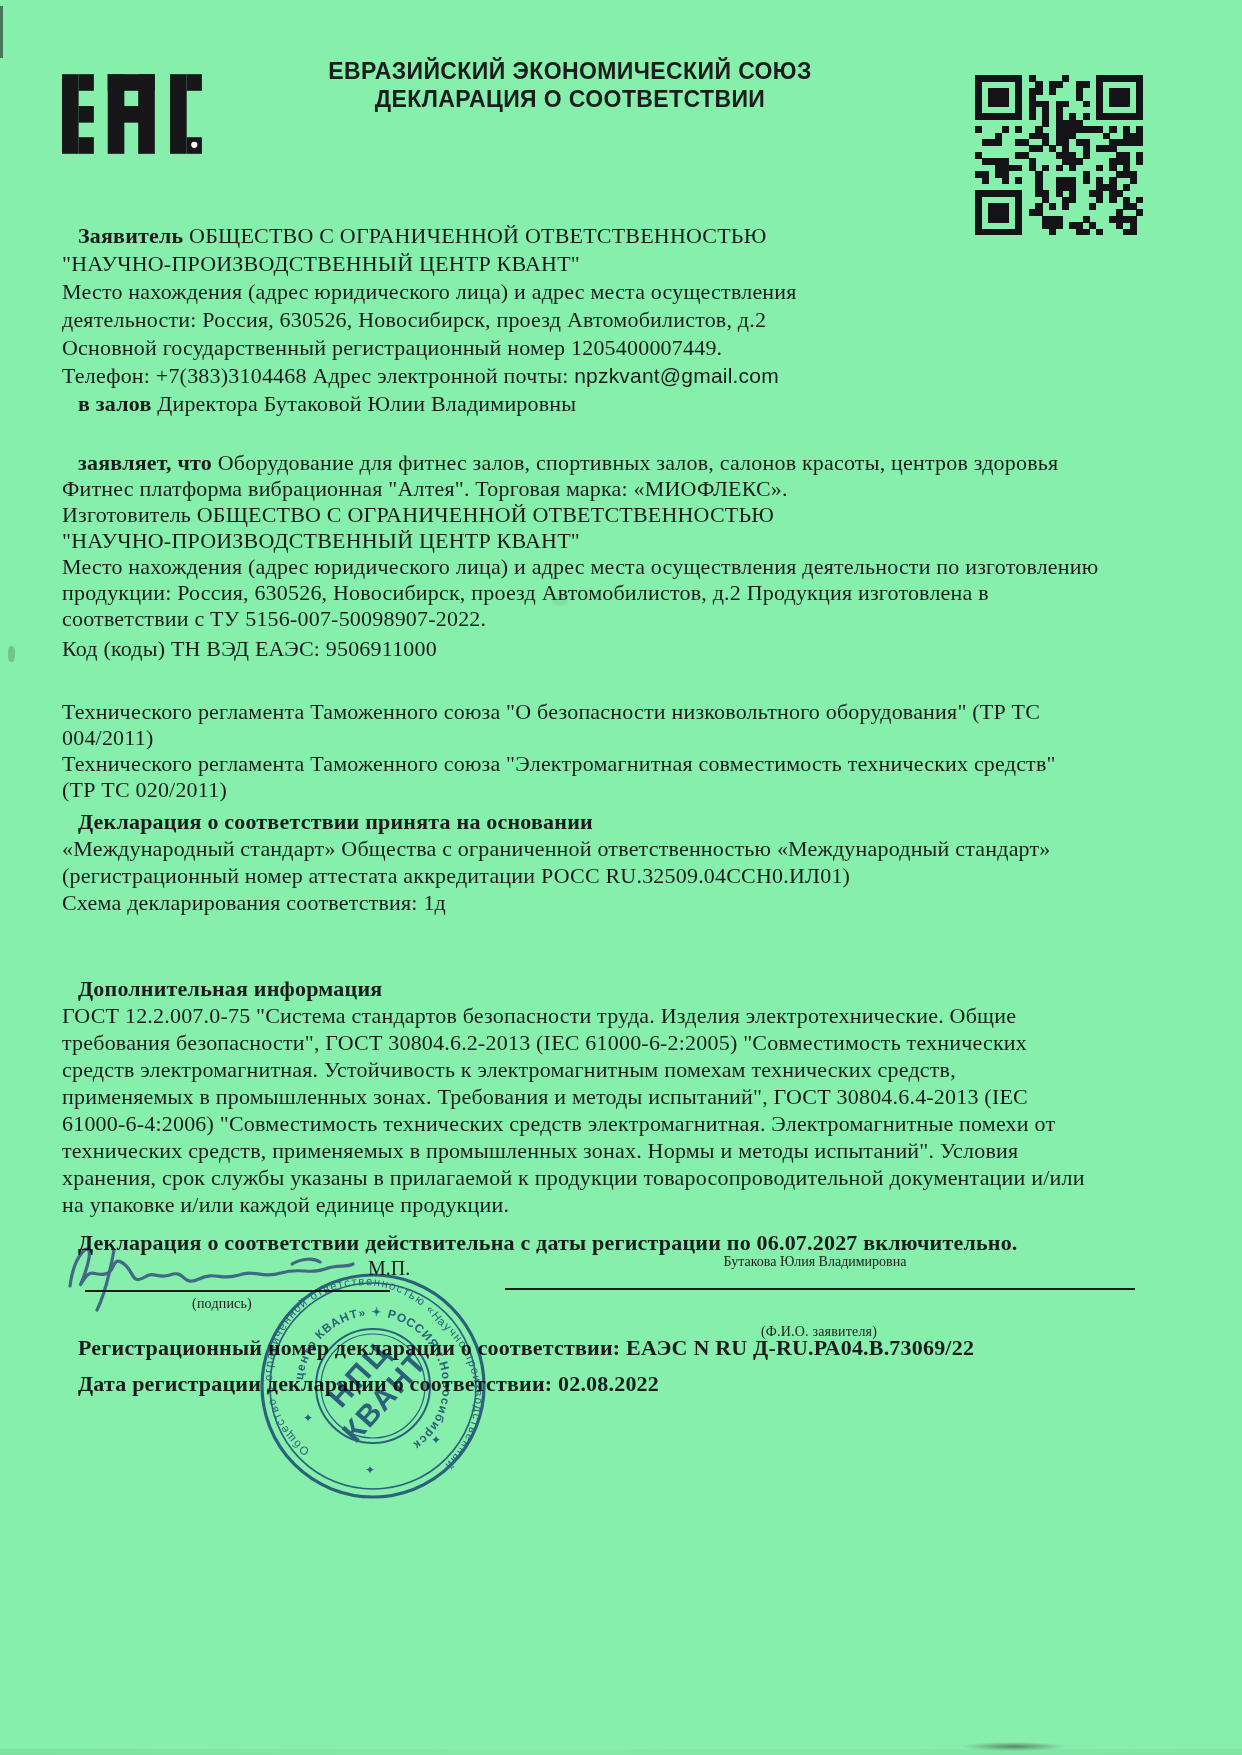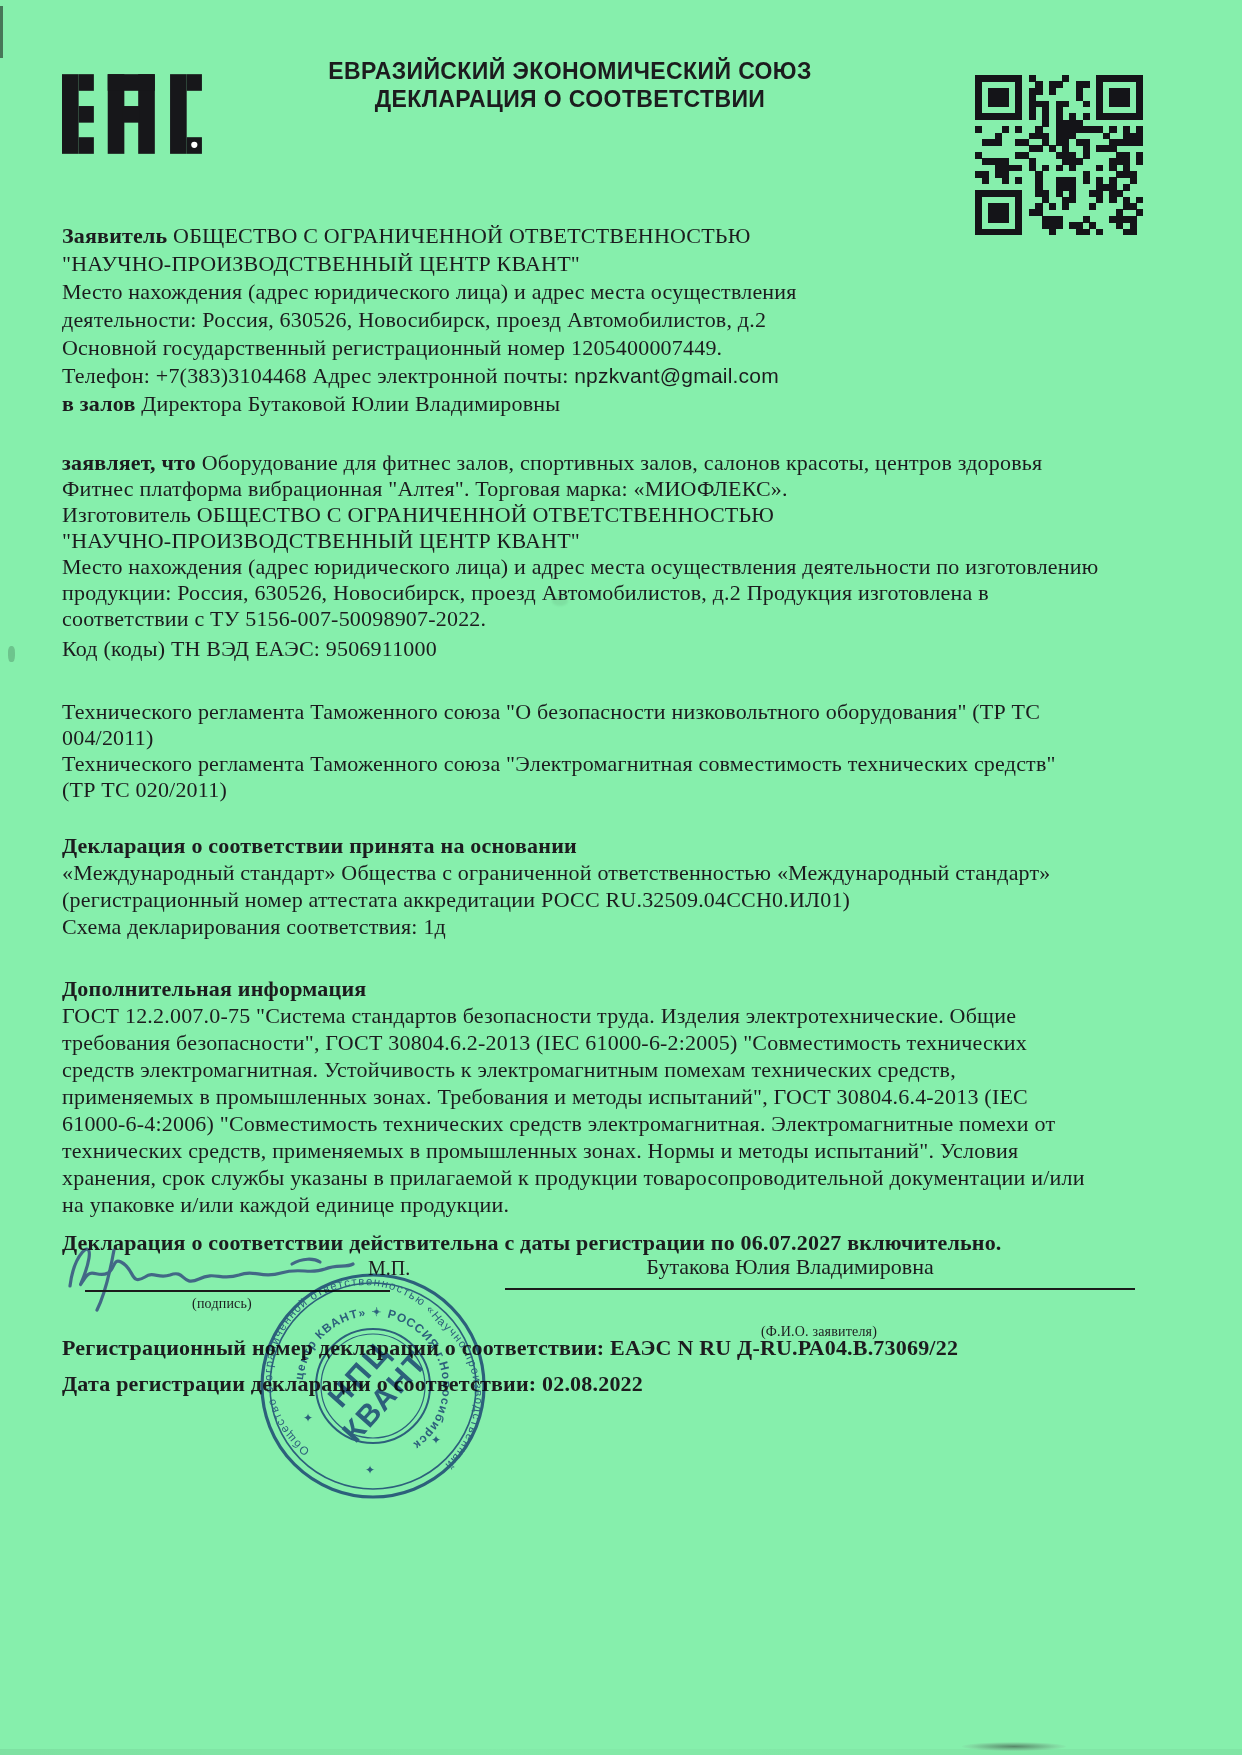--- a/index.html
+++ b/index.html
@@ -6,21 +6,21 @@
   .page{position:relative;width:1242px;height:1755px;background:#86efac;
         font-family:"Liberation Serif",serif;color:var(--text,#1c1c1e);overflow:hidden;margin:0 auto;}
   .hdr{position:absolute;left:250px;top:57px;width:640px;text-align:center;
        font-family:"Liberation Sans",sans-serif;font-weight:bold;font-size:23px;
        line-height:28px;letter-spacing:.4px;}
   .eac{position:absolute;left:62px;top:58px;width:142px;height:112px;}
   .qr{position:absolute;left:975px;top:75px;width:168px;height:160px;}
   .blk{position:absolute;left:62px;width:1150px;}
   .ln{white-space:nowrap;font-size:22px;letter-spacing:.2px;}
   .lh26 .ln{line-height:26px;} .lh27 .ln{line-height:27px;} .lh28 .ln{line-height:28px;}
-  b{font-weight:bold;}
+  b{font-weight:bold;margin-left:16px;}
   .sans{font-family:"Liberation Sans",sans-serif;font-size:21px;}
   .hline{position:absolute;background:#1b1b1b;height:2px;}
   .small{font-size:14px;letter-spacing:.2px;}
   .center{text-align:center;}
   .abs{position:absolute;}
   .stamp{position:absolute;left:255px;top:1268px;width:236px;height:236px;
          color:var(--stamp-blue,#3b51ad);mix-blend-mode:multiply;opacity:.88;}
   .sig{position:absolute;left:52px;top:1234px;width:330px;height:80px;
        color:var(--signature-purple,#7463c2);mix-blend-mode:multiply;}
   .mp{position:absolute;left:368px;top:1257px;font-size:20px;text-align:center;}
@@ -375,21 +375,21 @@
     <div class="ln"><span>Код (коды) ТН ВЭД ЕАЭС: 9506911000</span></div>
   </div>
 
   <div class="blk lh26" style="top:699px">
     <div class="ln"><span>Технического регламента Таможенного союза "О безопасности низковольтного оборудования" (ТР ТС</span></div>
     <div class="ln"><span>004/2011)</span></div>
     <div class="ln"><span>Технического регламента Таможенного союза "Электромагнитная совместимость технических средств"</span></div>
     <div class="ln"><span>(ТР ТС 020/2011)</span></div>
   </div>
 
-  <div class="blk lh27" style="top:832px">
+  <div class="blk lh27" style="top:808px">
     <div class="ln"><b>Декларация о соответствии принята на основании</b></div>
     <div class="ln"><span>«Международный стандарт» Общества с ограниченной ответственностью «Международный стандарт»</span></div>
     <div class="ln"><span>(регистрационный номер аттестата аккредитации РОСС RU.32509.04ССН0.ИЛ01)</span></div>
     <div class="ln"><span>Схема декларирования соответствия: 1д</span></div>
   </div>
 
   <div class="blk lh27" style="top:975px">
     <div class="ln"><b>Дополнительная информация</b></div>
     <div class="ln"><span>ГОСТ 12.2.007.0-75 "Система стандартов безопасности труда. Изделия электротехнические. Общие</span></div>
     <div class="ln"><span>требования безопасности", ГОСТ 30804.6.2-2013 (IEC 61000-6-2:2005) "Совместимость технических</span></div>
@@ -411,21 +411,21 @@
       <path d="M 62,16 C 58,38 52,62 45,76"></path>
       <path d="M 240,30 C 250,24 262,24 268,28"></path>
     </g>
   </svg>
 
   <div class="hline" style="left:85px;top:1290px;width:305px;height:1.6px"></div>
   <div class="abs small center" style="left:142px;top:1296px;width:160px">(подпись)</div>
 
   <div class="mp">М.П.</div>
 
-  <div class="abs center" style="left:476px;top:1254px;width:628px;font-size:22px">Бутакова Юлия Владимировна</div>
+  <div class="abs center" style="left:501px;top:1254px;width:628px;font-size:14px">Бутакова Юлия Владимировна</div>
   <div class="hline" style="left:505px;top:1288px;width:630px"></div>
   <div class="abs small center" style="left:505px;top:1324px;width:628px">(Ф.И.О. заявителя)</div>
 
   <div class="blk lh27" style="top:1334px">
     <div class="ln"><b>Регистрационный номер декларации о соответствии: ЕАЭС N RU Д-RU.РА04.В.73069/22</b></div>
   </div>
   <div class="blk lh27" style="top:1370px">
     <div class="ln"><b>Дата регистрации декларации о соответствии: 02.08.2022</b></div>
   </div>
 

